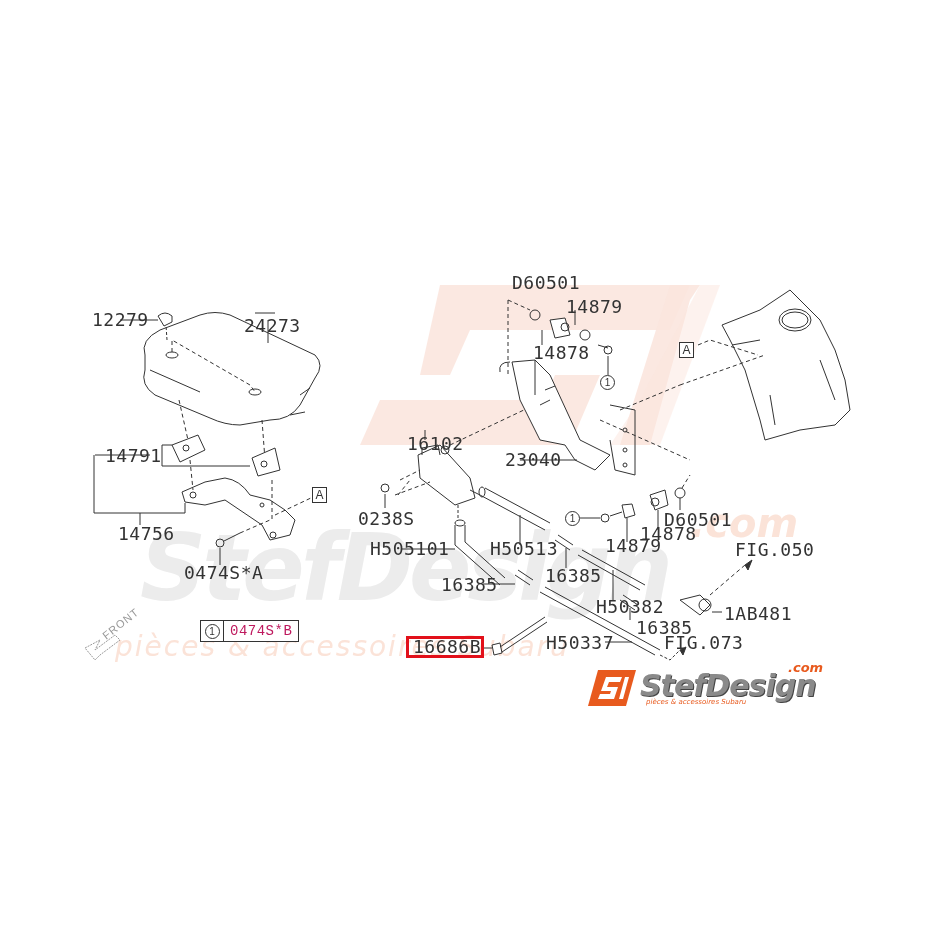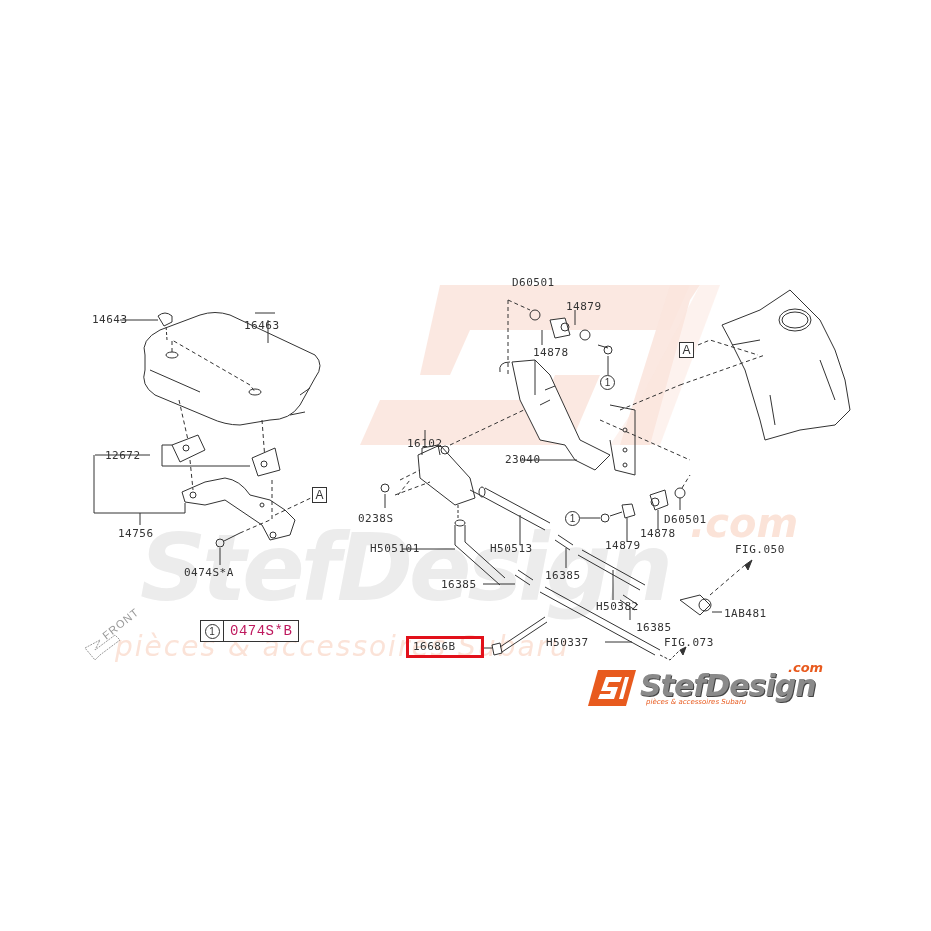--- a/index.html
+++ b/index.html
@@ -1,19 +1,19 @@
 <!DOCTYPE html>
 <html><head>
 <meta charset="utf-8">
 <style>
   html, body { margin: 0; padding: 0; background: #ffffff; }
   body { width: 931px; height: 931px; position: relative; overflow: hidden;
          font-family: "DejaVu Sans Mono", "Liberation Mono", monospace; }
   #canvas { position: absolute; left: 0; top: 0; width: 931px; height: 931px; }
-  .lbl { position: absolute; font-size: 11px; color: #333333; letter-spacing: 0.5px;
+  .lbl { position: absolute; font-size: 18px; color: #333333; letter-spacing: 0.5px;
          white-space: nowrap; line-height: 14px; font-family: "DejaVu Sans Mono", "Liberation Mono", monospace; }
   .boxA { position: absolute; width: 13px; height: 14px; border: 1px solid #333;
           font-size: 12px; line-height: 14px; text-align: center; color: #333; background: #fff;
           font-family: "Liberation Sans", sans-serif; }
   .legend { position: absolute; left: 200px; top: 620px; height: 20px; border: 1px solid #333;
             display: flex; align-items: center; background: #fff; }
   .legend .cell1 { width: 22px; height: 20px; border-right: 1px solid #333; display:flex; align-items:center; justify-content:center; }
   .legend .circ { width: 13px; height: 13px; border: 1px solid #333; border-radius: 50%;
                   font-size: 10px; line-height: 13px; text-align: center; color:#333; font-family: "Liberation Sans", sans-serif;}
   .legend .cell2 { padding: 0 6px; font-size: 14px; color: #be185d; letter-spacing: 0.5px; font-family: Liberation Mono, monospace; }
@@ -180,23 +180,23 @@
     <path d="M722 325 L760 310 L790 290 L800 300 L820 320 L835 350 L845 380 L850 410 L835 425 L800 430 L765 440 L760 420 L745 370 L730 340 Z" fill="#fff"></path>
     <ellipse cx="795" cy="320" rx="16" ry="11"></ellipse>
     <ellipse cx="795" cy="320" rx="13" ry="8"></ellipse>
     <path d="M732 345 L760 340"></path>
       <path d="M820 360 L835 400"></path>
       <path d="M770 395 L775 425"></path>
     <path d="M698 345 L710 340 L758 355" stroke-dasharray="4,3"></path>
     <path d="M680 385 L765 355" stroke-dasharray="4,3"></path>
   </svg>
 
-  <div class="lbl" style="left:92px;top:313px">14643</div>
-  <div class="lbl" style="left:244px;top:319px">16463</div>
-  <div class="lbl" style="left:105px;top:449px">12672</div>
+  <div class="lbl" style="left:92px;top:313px">12279</div>
+  <div class="lbl" style="left:244px;top:319px">24273</div>
+  <div class="lbl" style="left:105px;top:449px">14791</div>
   <div class="lbl" style="left:118px;top:527px">14756</div>
   <div class="lbl" style="left:184px;top:566px">0474S*A</div>
   <div class="boxA" style="left:312px;top:487px">A</div>
   <div class="front">FRONT</div>
 
   <div class="legend">
     <div class="cell1">
         <div class="circ">1</div>
       </div>
     <div class="cell2">0474S*B</div>

